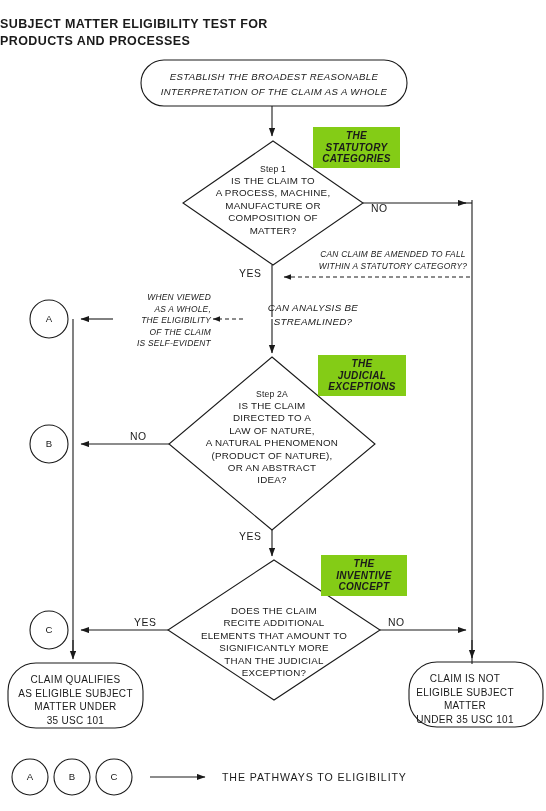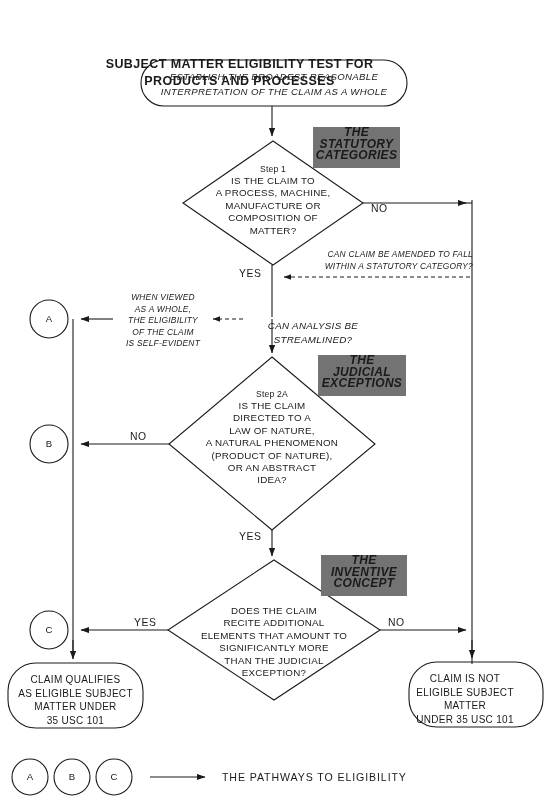--- a/index.html
+++ b/index.html
@@ -21,26 +21,24 @@
     left: 0; top: 0;
     width: 546px;
     height: 811px;
   }
   .abs { position: absolute; }
 
   
   .title {
     left: 0; top: 16px;
     width: 479px;
-    text-align: center;
     font-size: 12.5px;
     font-weight: bold;
     letter-spacing: 0.4px;
     line-height: 17px;
-    margin-top: 40px;
   }
 
   
   .txt {
     text-align: center;
     line-height: 11.6px;
     white-space: pre-line;
   }
 
   .term-text {
@@ -60,27 +58,28 @@
     letter-spacing: 0.25px;
   }
   .step-label {
     font-size: 8.6px;
     font-weight: normal;
     letter-spacing: 0.2px;
   }
 
   
   .gray-box {
-    background: #737373;
-    font-size: 12px;
+    background: #84cc16;
+    font-size: 10px;
     font-style: italic;
     font-weight: bold;
     line-height: 13.5px;
     text-align: center;
     display: flex;
+    align-items: center;
     justify-content: center;
     letter-spacing: 0.3px;
   }
 
   
   .note {
     font-size: 8.4px;
     font-style: italic;
     line-height: 11.5px;
     letter-spacing: 0.25px;
@@ -200,27 +199,27 @@
   <div class="abs step-label" style="left:183px; top:164px; width:180px; text-align:center;">Step 1</div>
   <div class="abs txt diamond-text" style="left:173px; top:175px; width:200px;">IS THE CLAIM TO
 A PROCESS, MACHINE,
 MANUFACTURE OR
 COMPOSITION OF
 MATTER?</div>
 
   <div class="abs branch-label" style="left:371px; top:203px;">NO</div>
   <div class="abs branch-label" style="left:239px; top:268px;">YES</div>
 
-  <div class="abs note note-r txt" style="left:313px; top:249px; width:160px; text-align:right;">CAN CLAIM BE AMENDED TO FALL
+  <div class="abs note note-r txt" style="left:313px; top:249px; width:160px; text-align:center;">CAN CLAIM BE AMENDED TO FALL
 WITHIN A STATUTORY CATEGORY?</div>
 
-  <div class="abs streamline-q txt" style="left:248px; top:319px; width:130px;">CAN ANALYSIS BE
+  <div class="abs streamline-q txt" style="left:248px; top:301px; width:130px;">CAN ANALYSIS BE
 STREAMLINED?</div>
 
-  <div class="abs note note-l txt" style="left:115px; top:292px; width:96px; text-align:center;">WHEN VIEWED
+  <div class="abs note note-l txt" style="left:115px; top:292px; width:96px; text-align:right;">WHEN VIEWED
 AS A WHOLE,
 THE ELIGIBILITY
 OF THE CLAIM
 IS SELF-EVIDENT</div>
 
   <div class="abs conn-letter" style="left:29px; top:313px; width:40px;">A</div>
   <div class="abs conn-letter" style="left:29px; top:438px; width:40px;">B</div>
   <div class="abs conn-letter" style="left:29px; top:624px; width:40px;">C</div>
 
   <div class="abs gray-box" style="left:318px; top:355px; width:88px; height:41px;">

